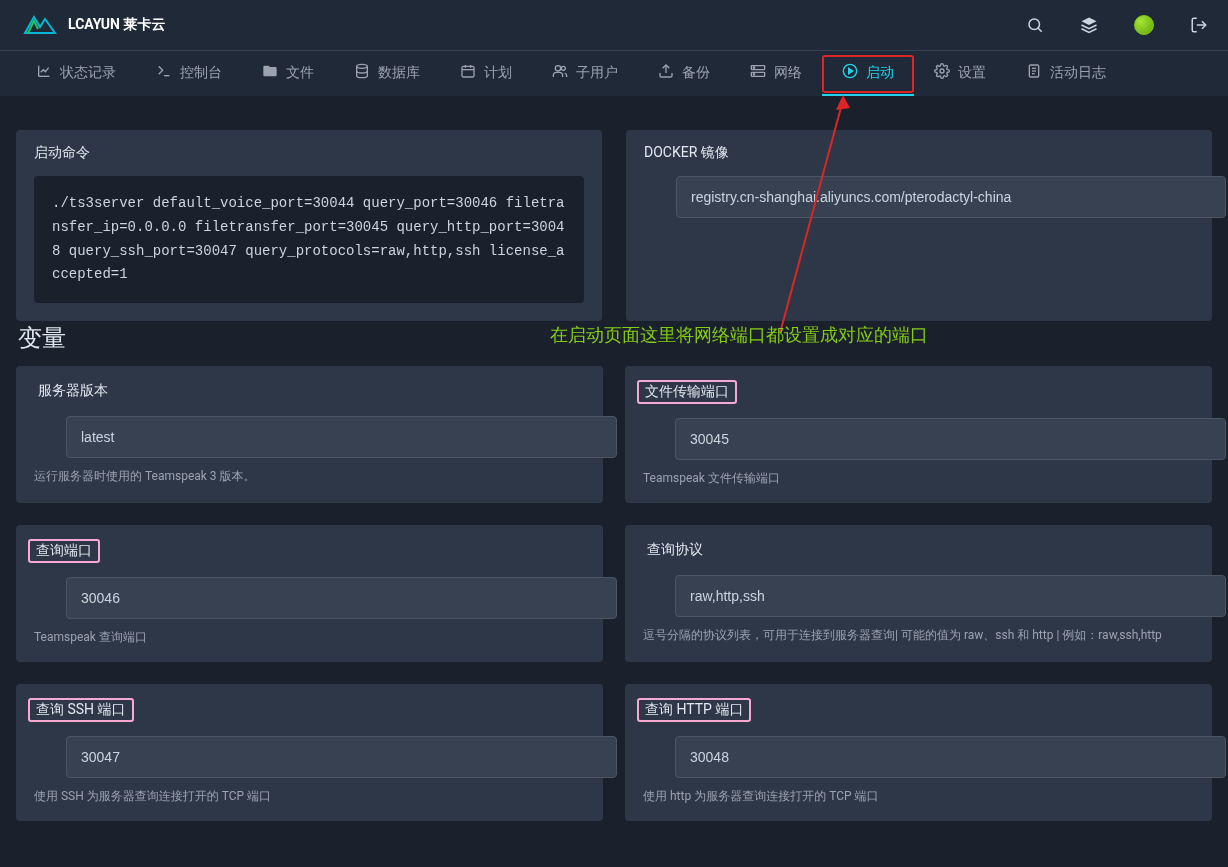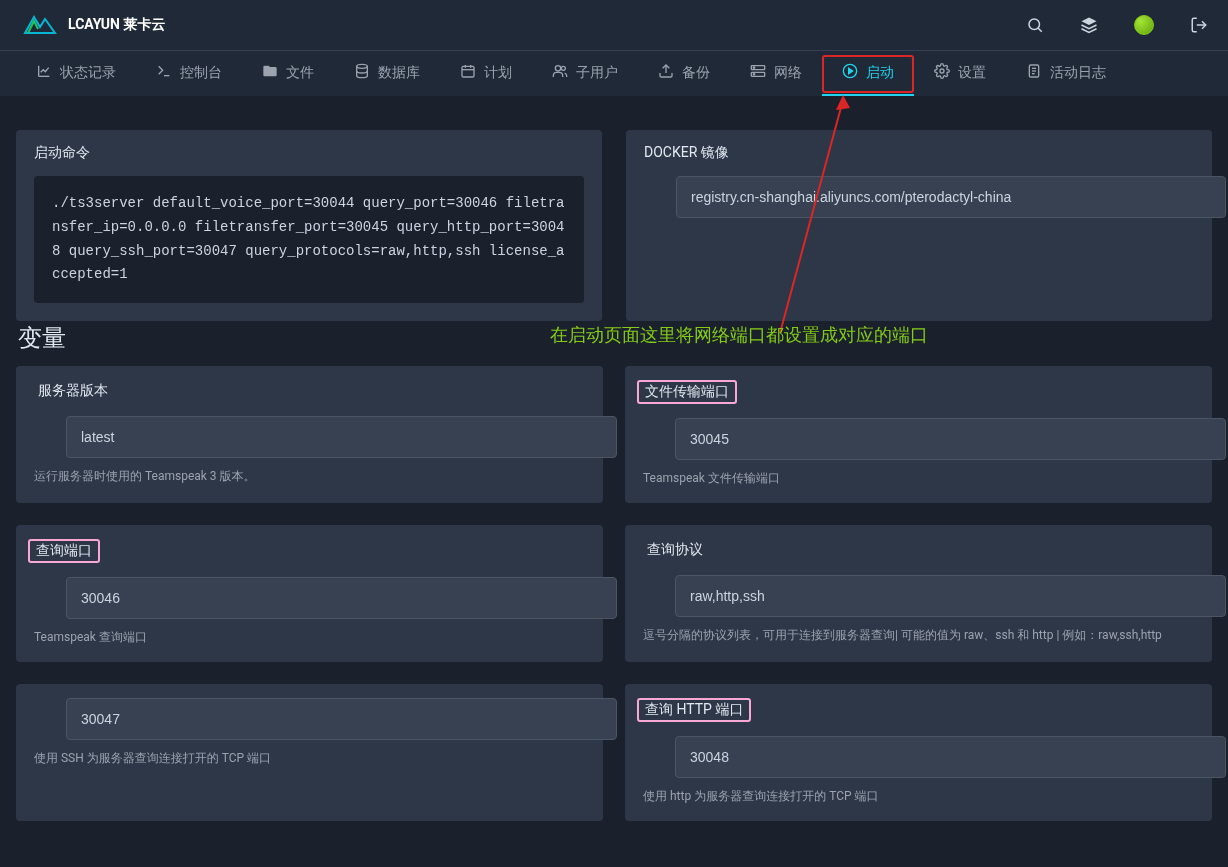--- a/index.html
+++ b/index.html
@@ -327,20 +327,21 @@
     <div><span class="var-label hl-label">查询端口</span></div>
     <input class="input-field" value="30046" style="">
     <div class="var-desc">Teamspeak 查询端口</div>
   </div>
       <div class="var-panel">
     <div><span class="var-label">查询协议</span></div>
     <input class="input-field" value="raw,http,ssh" style="">
     <div class="var-desc">逗号分隔的协议列表，可用于连接到服务器查询| 可能的值为 raw、ssh 和 http | 例如：raw,ssh,http</div>
   </div>
       <div class="var-panel">
+    <div><span class="var-label hl-label">查询 SSH 端口</span></div>
     <input class="input-field" value="30047" style="">
     <div class="var-desc">使用 SSH 为服务器查询连接打开的 TCP 端口</div>
   </div>
       <div class="var-panel">
     <div><span class="var-label hl-label">查询 HTTP 端口</span></div>
     <input class="input-field" value="30048" style="">
     <div class="var-desc">使用 http 为服务器查询连接打开的 TCP 端口</div>
   </div>
     </div>
 </div>

